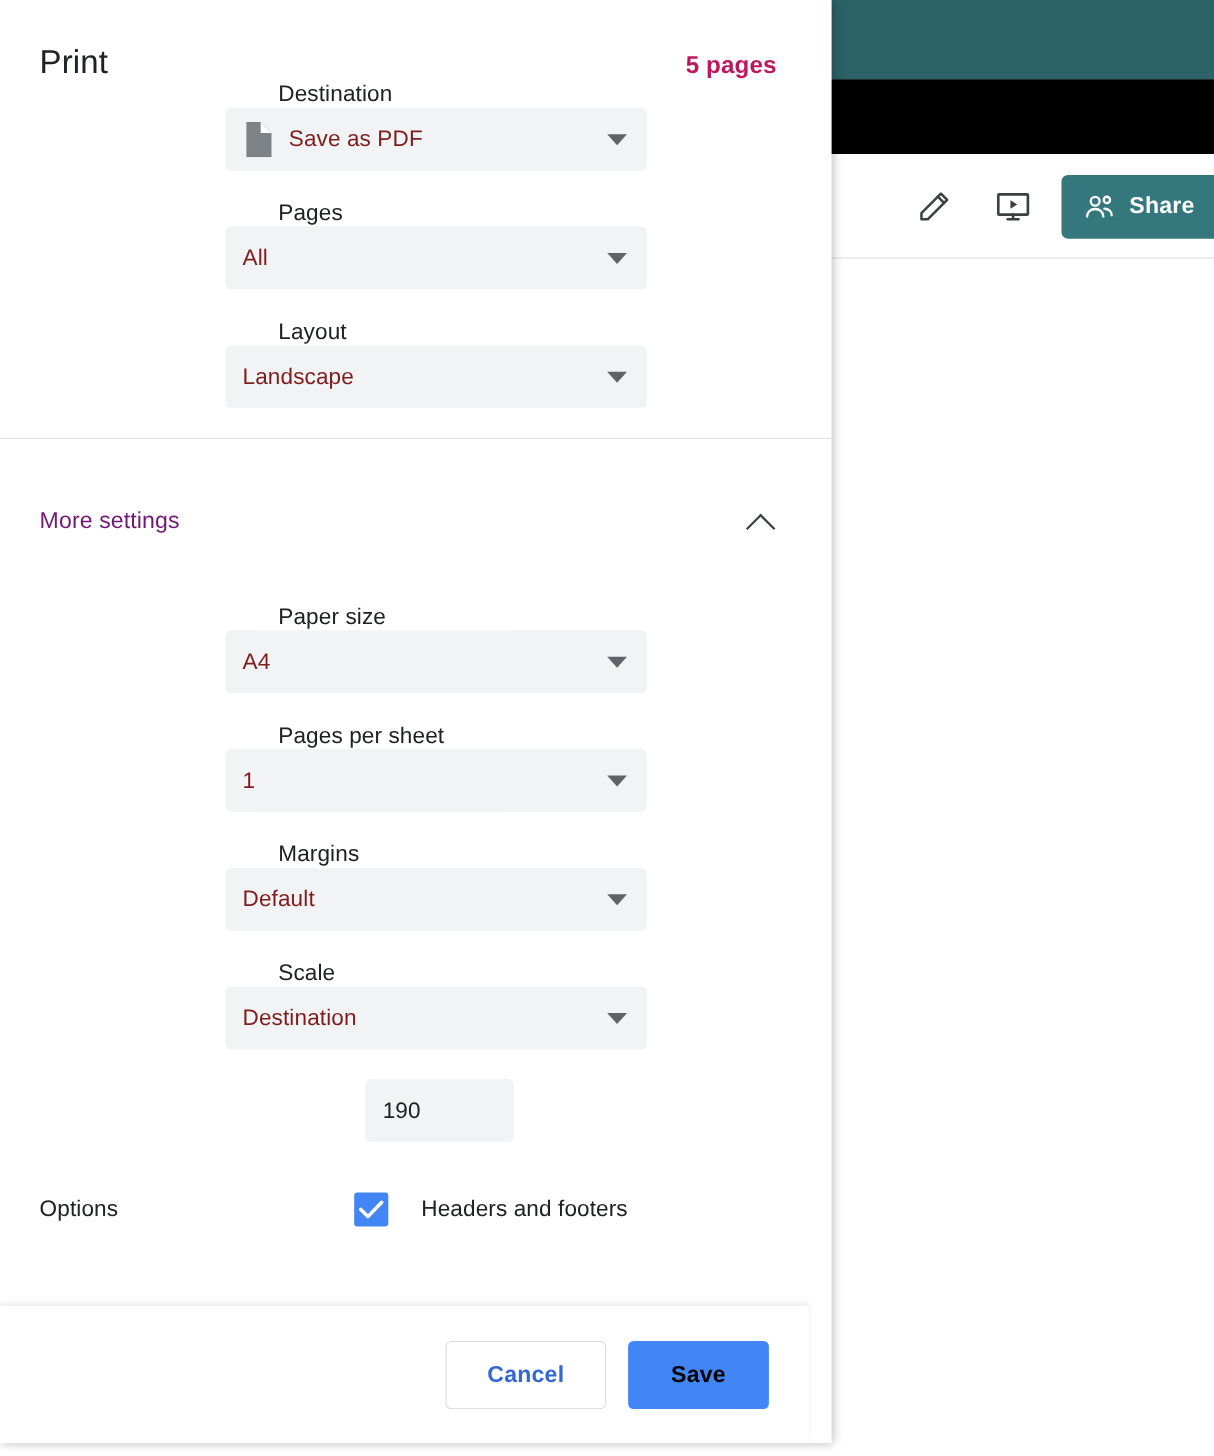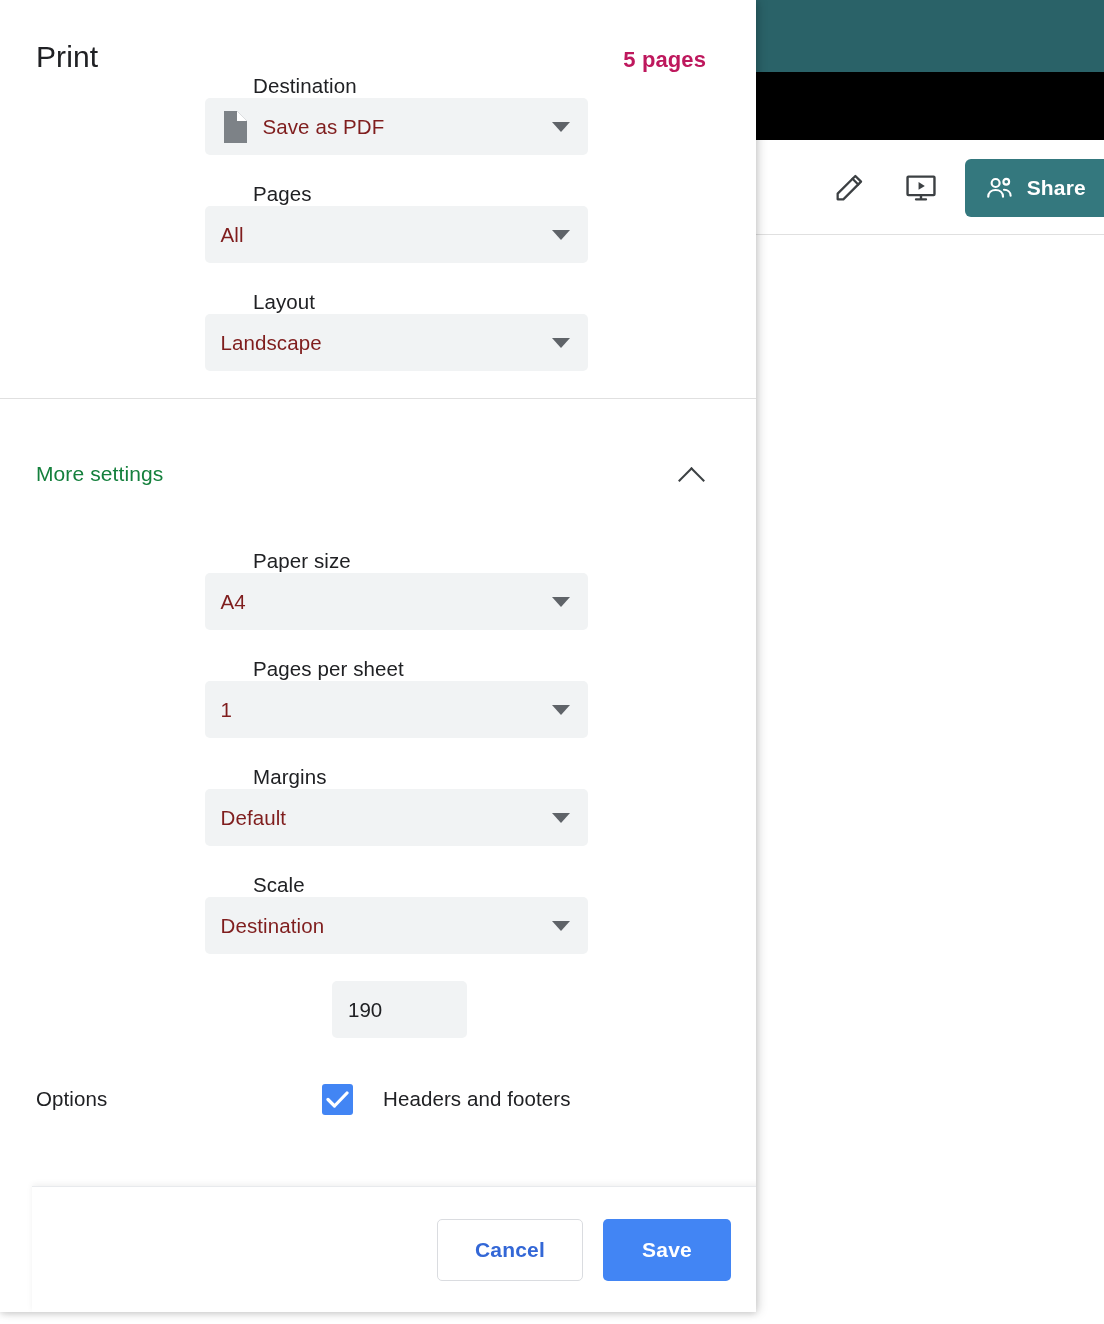--- a/index.html
+++ b/index.html
@@ -202,21 +202,21 @@
   .pd-more {
     display: flex;
     align-items: center;
     justify-content: space-between;
     padding: 0 50px 0 36px;
     height: 150px;
     cursor: pointer;
   }
   .pd-more-label {
     font-size: 21px;
-    color: #15803d;
+    color: #701a75;
     letter-spacing: 0.1px;
   }
   .chevron-up {
     width: 26px; height: 16px;
     position: relative;
   }
   .chevron-up::before {
     content: "";
     position: absolute;
     left: 2px; top: 5px;
@@ -278,21 +278,20 @@
     width: 735px;
     height: 126px;
     background: #ffffff;
     border-top: 1px solid #e8eaed;
     box-shadow: 0 -2px 6px rgba(0,0,0,0.06);
     display: flex;
     align-items: center;
     justify-content: flex-end;
     padding-right: 36px;
     gap: 20px;
-    margin-left: 32px;
   }
   .btn-cancel {
     height: 62px;
     min-width: 146px;
     padding: 0 26px;
     background: #ffffff;
     border: 1px solid #dadce0;
     border-radius: 5px;
     color: #3367d6;
     font-size: 21px;
@@ -301,21 +300,21 @@
     cursor: pointer;
     letter-spacing: 0.2px;
   }
   .btn-save {
     height: 62px;
     min-width: 128px;
     padding: 0 26px;
     background: #4285f4;
     border: none;
     border-radius: 5px;
-    color: #ffffff;
+    color: #000000;
     font-size: 21px;
     font-weight: bold;
     font-family: "Liberation Sans", sans-serif;
     cursor: pointer;
     letter-spacing: 0.2px;
   }
 </style>
 </head>
 <body>
 

